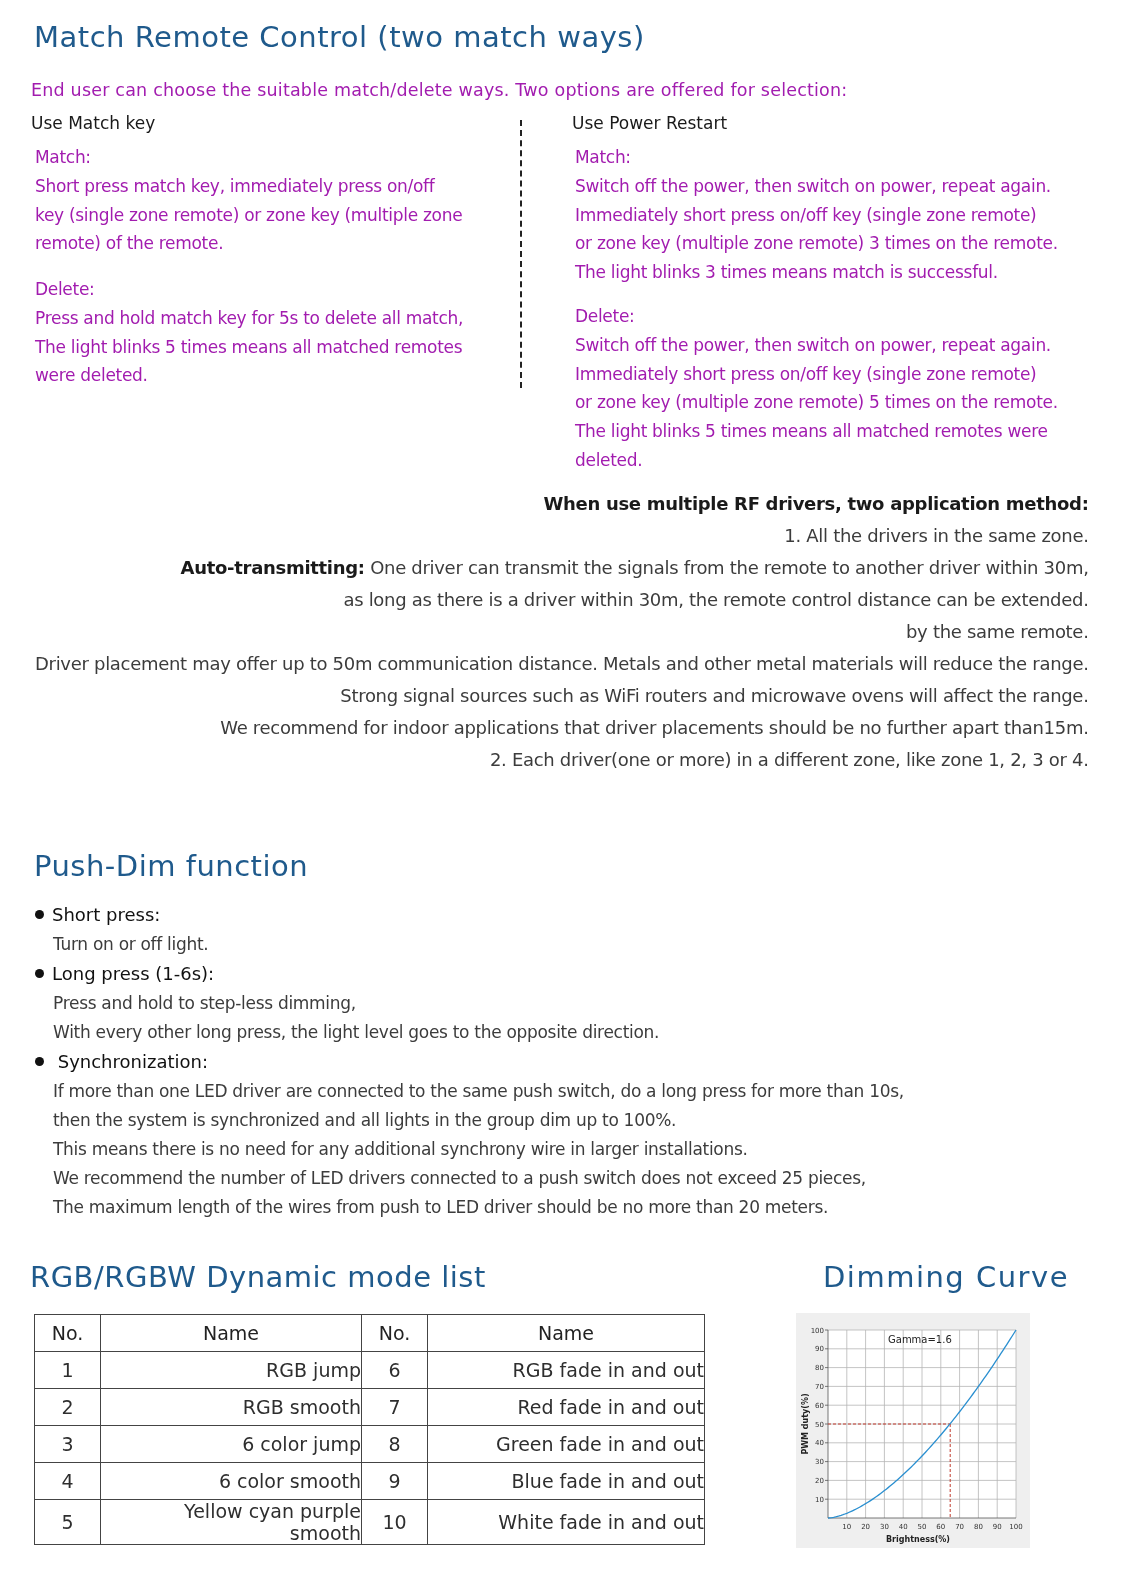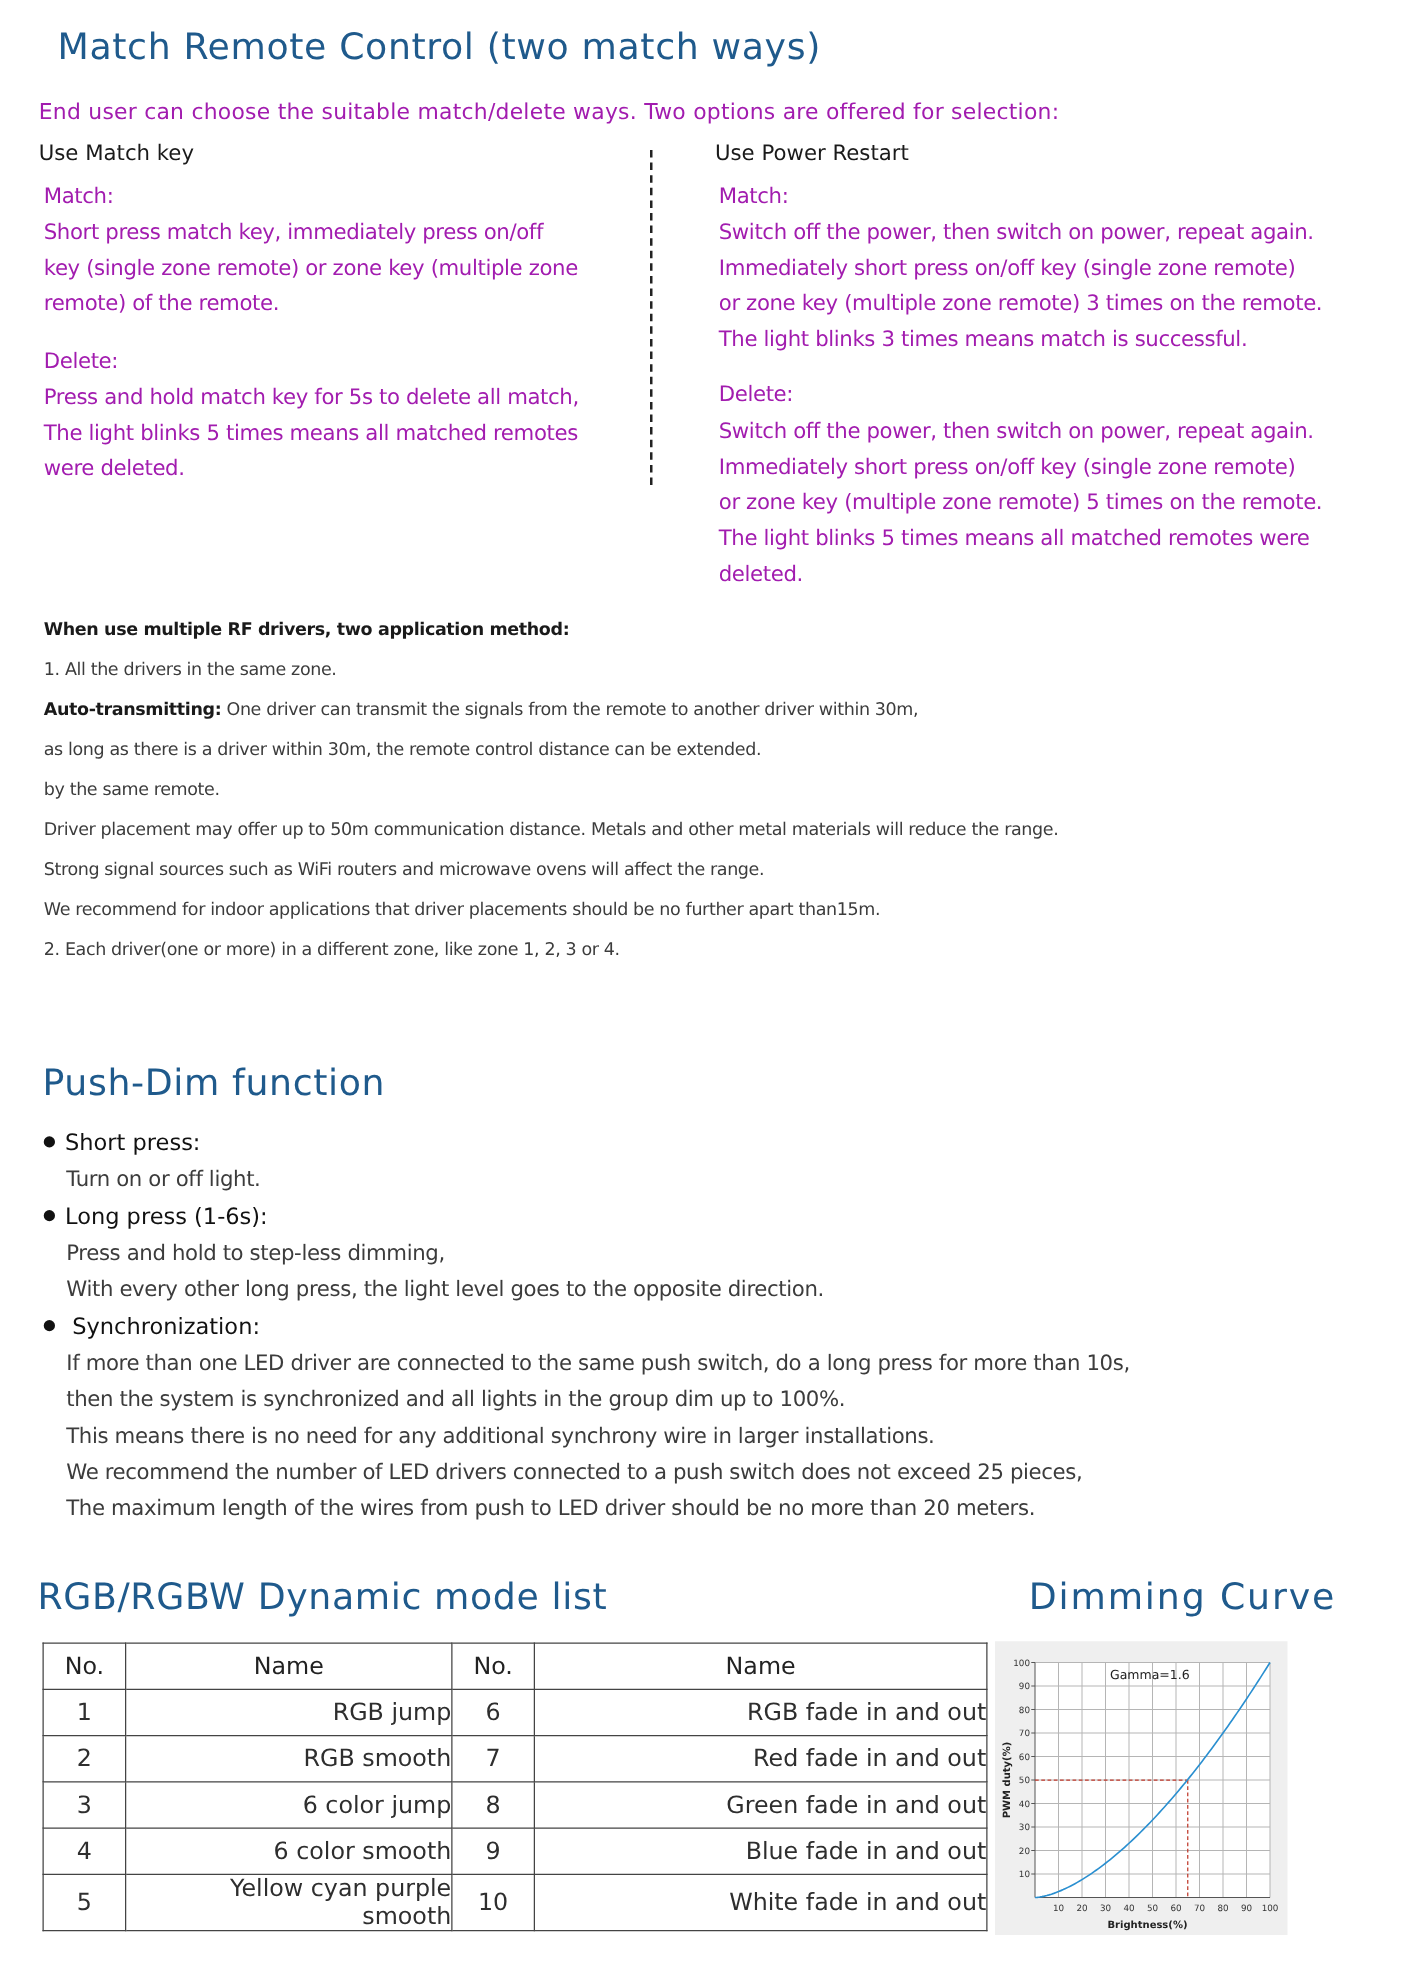--- a/index.html
+++ b/index.html
@@ -9,31 +9,31 @@
   .h1 { color: #1f5a8c; font-size: 29px; letter-spacing: 0.5px; white-space: nowrap; font-weight: normal; }
   .txt { font-size: 17px; line-height: 28.8px; color: #a21caf; white-space: nowrap; letter-spacing: -0.3px; }
   .sub { font-size: 17px; color: #1a1a1a; white-space: nowrap; }
   .bold { color: #1a1a1a; font-weight: 600; }
   .line { display: block; }
   .divider { position: absolute; left: 520px; top: 120px; width: 0; height: 268px;
              border-left: 2px dashed #222; }
   .bul { font-size: 18px; color: #111; white-space: nowrap; line-height: 30px; }
   .bul .dot { display: inline-block; width: 9px; height: 9px; background: #111; border-radius: 50%; margin-right: 8px; vertical-align: middle; position: relative; top: -2px; }
   .ind { padding-left: 18px; font-size: 17px; color: #3c3c3c; line-height: 29px; white-space: nowrap; letter-spacing: -0.3px; }
-  table.modes { position: absolute; left: 34px; top: 1314px; border-collapse: collapse; width: 756px; }
+  table.modes { position: absolute; left: 34px; top: 1314px; border-collapse: collapse; width: 671px; }
   table.modes td, table.modes th { border: 1.5px solid #444; font-size: 19px; color: #2e2e2e; height: 36px; padding: 0; font-weight: normal; }
   table.modes th { height: 36px; color: #222; }
   table.modes td.no { text-align: center; }
   table.modes td.nm { padding-left: 10px; text-align: right; }
   .chart-bg { position: absolute; left: 796px; top: 1313px; width: 234px; height: 235px; background: #efefef; }
 </style>
 </head>
 <body>
 
-<div class="abs h1" style="left:46px; top:20px;">Match Remote Control (two match ways)</div>
+<div class="abs h1" style="left:34px; top:20px;">Match Remote Control (two match ways)</div>
 <div class="abs txt" style="left:31px; top:76px; font-size:17.5px; letter-spacing:0.2px;">End user can choose the suitable match/delete ways. Two options are offered for selection:</div>
 
 <div class="abs sub" style="left:31px; top:113px;">Use Match key</div>
 <div class="abs txt" style="left:35px; top:143px;">
   <span class="line">Match:</span>
   <span class="line">Short press match key, immediately press on/off</span>
   <span class="line">key (single zone remote) or zone key (multiple zone</span>
   <span class="line">remote) of the remote.</span>
 </div>
 <div class="abs txt" style="left:35px; top:275px;">
@@ -55,21 +55,21 @@
 </div>
 <div class="abs txt" style="left:575px; top:302px;">
   <span class="line">Delete:</span>
   <span class="line">Switch off the power, then switch on power, repeat again.</span>
   <span class="line">Immediately short press on/off key (single zone remote)</span>
   <span class="line">or zone key (multiple zone remote) 5 times on the remote.</span>
   <span class="line">The light blinks 5 times means all matched remotes were</span>
   <span class="line">deleted.</span>
 </div>
 
-<div class="abs" style="left:35px; top:488px; font-size:14px; line-height:32px; white-space:nowrap; color:#3c3c3c; letter-spacing:-0.3px;">
+<div class="abs" style="left:35px; top:488px; font-size:18px; line-height:32px; white-space:nowrap; color:#3c3c3c; letter-spacing:-0.3px;text-align:right;">
   <span class="line bold" style="font-weight:600;">When use multiple RF drivers, two application method:</span>
   <span class="line">1. All the drivers in the same zone.</span>
   <span class="line"><span class="bold">Auto-transmitting:</span><span> One driver can transmit the signals from the remote to another driver within 30m,</span></span>
   <span class="line">as long as there is a driver within 30m, the remote control distance can be extended.</span>
   <span class="line">by the same remote.</span>
   <span class="line">Driver placement may offer up to 50m communication distance. Metals and other metal materials will reduce the range.</span>
   <span class="line">Strong signal sources such as WiFi routers and microwave ovens will affect the range.</span>
   <span class="line">We recommend for indoor applications that driver placements should be no further apart than15m.</span>
   <span class="line">2. Each driver(one or more) in a different zone, like zone 1, 2, 3 or 4.</span>
 </div>

